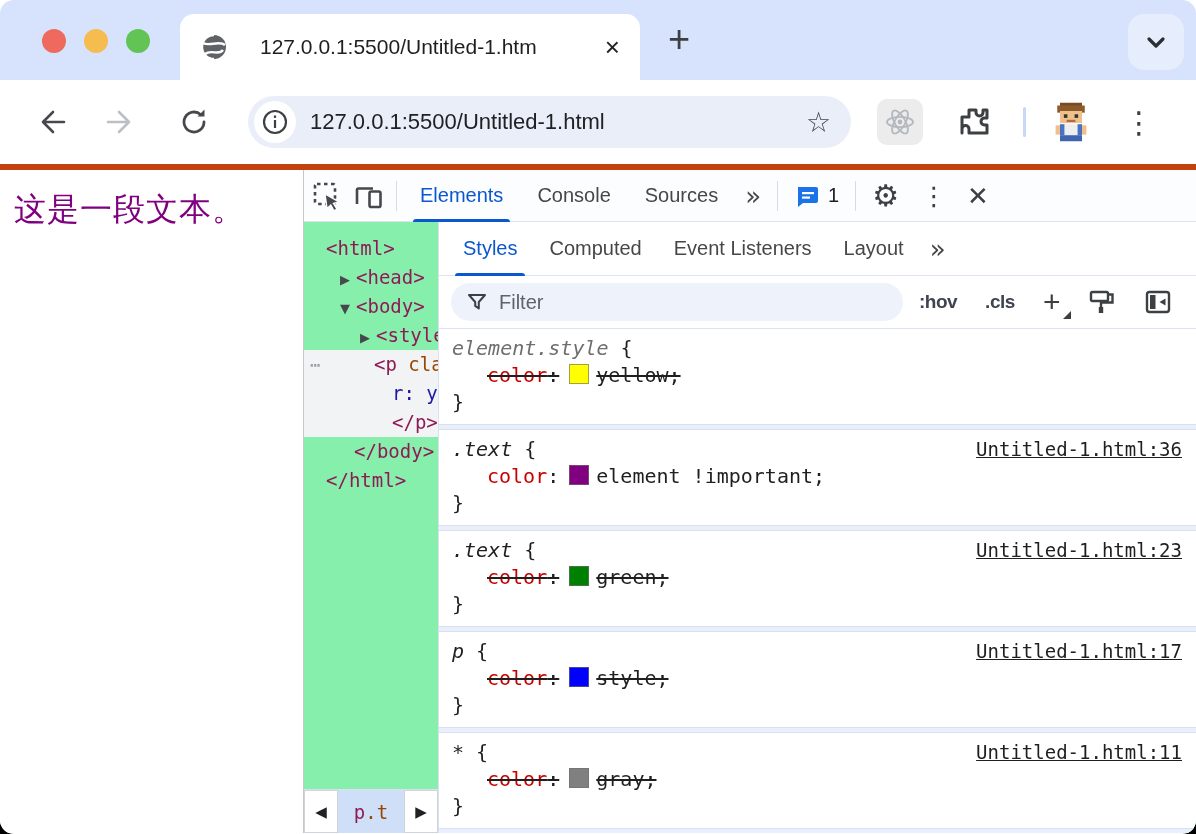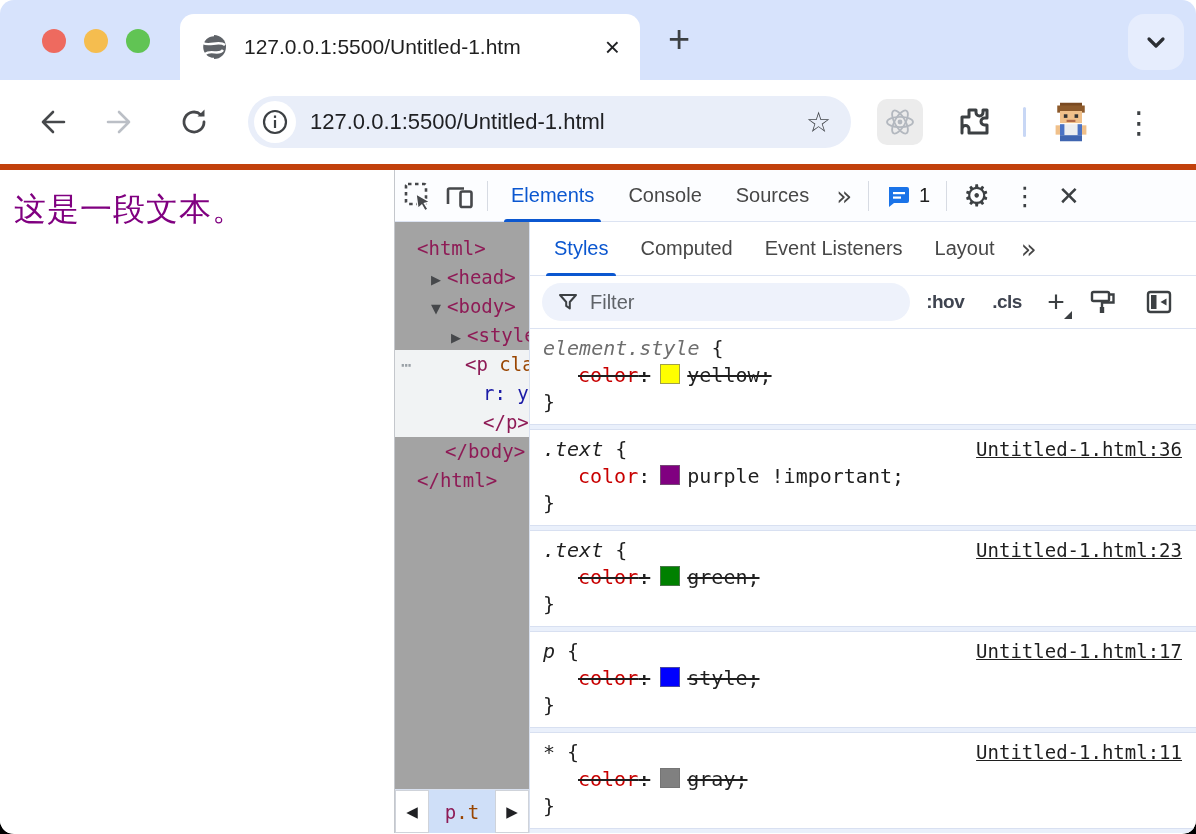--- a/index.html
+++ b/index.html
@@ -5,21 +5,21 @@
   * { margin:0; padding:0; box-sizing:border-box; }
   html,body { width:1196px; height:834px; }
   body { font-family:"Liberation Sans", sans-serif; background:linear-gradient(180deg,#ffffff 0 78%,#000 97%); }
   .window { position:relative; width:1196px; height:834px; border-radius:14px; overflow:hidden; background:#fff; }
 
   
   .tabstrip { position:relative; height:80px; background:#d7e3fc; }
   .lights { position:absolute; left:42px; top:29px; display:flex; gap:18px; }
   .light { width:24px; height:24px; border-radius:50%; }
   .light.red{ background:#ee6a5f; } .light.yellow{ background:#f5bd4f; } .light.green{ background:#61c454; }
-  .tab { position:absolute; left:180px; top:14px; width:460px; height:66px; background:#fff; border-radius:14px 14px 0 0; display:flex; align-items:center; padding:11px 20px; gap:16px; }
+  .tab { position:absolute; left:180px; top:14px; width:460px; height:66px; background:#fff; border-radius:14px 14px 0 0; display:flex; align-items:center; padding:11px 20px; gap:32px; }
   .tab-title { flex:1; font-size:21px; color:#1f1f1f; white-space:nowrap; overflow:hidden; }
   .tab-close { font-size:26px; color:#202124; line-height:1; cursor:default; }
   .newtab { position:absolute; left:668px; top:18px; font-size:38px; font-weight:300; color:#3c4043; }
   .tabsearch { position:absolute; left:1128px; top:14px; width:56px; height:56px; border-radius:16px; background:#e6edfd; display:flex; align-items:center; justify-content:center; }
 
   
   .toolbar { height:90px; background:#fff; border-bottom:6px solid #c2410c; display:flex; align-items:center; padding:0 20px; }
   .navbtn { width:48px; height:48px; display:flex; align-items:center; justify-content:center; }
   .back{ margin-left:8px; } .fwd{ margin-left:20px; } .reload{ margin-left:26px; }
   .omnibox { margin-left:30px; width:603px; height:52px; border-radius:26px; background:#e9eef9; display:flex; align-items:center; padding:0 10px 0 6px; }
@@ -31,21 +31,21 @@
   .tb-divider { width:3px; height:30px; background:#c8d7f5; margin-left:28px; border-radius:2px; }
   .avatar { margin-left:22px; width:46px; height:46px; border-radius:50%; display:flex; align-items:center; justify-content:center; }
   .kebab { margin-left:30px; font-family:"DejaVu Sans",sans-serif; font-size:30px; color:#3c4043; }
 
   
   .content { display:flex; height:calc(100% - 171px); }
   .page { flex:1; position:relative; background:#fff; }
   .page-text { position:absolute; left:14px; top:18px; font-size:32px; letter-spacing:1px; font-family:"DejaVu Sans",sans-serif; }
 
   
-  .devtools { width:802px; border-left:1px solid #c4c7cc; display:flex; flex-direction:column; background:#a3a3a3; }
+  .devtools { width:893px; border-left:1px solid #c4c7cc; display:flex; flex-direction:column; background:#86efac; }
   .dt-topbar { height:52px; flex:0 0 52px; display:flex; align-items:center; border-bottom:1px solid #dce3f2; background:#fcfdff; padding:0 6px 0 2px; }
   .iconbtn { display:flex; align-items:center; justify-content:center; width:42px; height:44px; }
   .v-div { width:1px; height:30px; background:#d7dbe3; margin:0 6px; }
   .dt-tab { position:relative; height:52px; display:flex; align-items:center; padding:0 17px; font-size:20px; color:#474747; }
   .dt-tab.active { color:#0b57d0; }
   .dt-tab.active::after { content:""; position:absolute; left:10px; right:10px; bottom:0; height:3px; background:#0b57d0; border-radius:3px 3px 0 0; }
   .more-tabs { font-size:26px; color:#474747; padding:0 10px; font-family:"DejaVu Sans",sans-serif; }
   .issues { display:flex; align-items:center; gap:8px; padding:0 10px; }
   .issues-count { font-size:20px; color:#1f1f1f; }
   .uni { font-family:"DejaVu Sans",sans-serif; }
@@ -308,21 +308,21 @@
               <div class="decl-line"><span class="prop">color</span><span>:</span><span class="swatch" style="background: rgb(255, 255, 0);"></span><span>yellow;</span></div>
               <div>}</div>
             </div>
             <div class="rule-sep"></div>
 
             <div class="rule">
               <div class="sel-line">
                   <span><span class="sel">.text</span> <span>{</span></span>
                   <span class="src-link">Untitled-1.html:36</span>
                 </div>
-              <div class="decl-line"><span class="prop">color</span><span>:</span><span class="swatch" style="background: rgb(128, 0, 128);"></span><span>purple !important;</span></div>
+              <div class="decl-line"><span class="prop">color</span><span>:</span><span class="swatch" style="background: rgb(128, 0, 128);"></span><span>element !important;</span></div>
               <div>}</div>
             </div>
             <div class="rule-sep"></div>
 
             <div class="rule struck">
               <div class="sel-line">
                   <span><span class="sel">.text</span> <span>{</span></span>
                   <span class="src-link">Untitled-1.html:23</span>
                 </div>
               <div class="decl-line"><span class="prop">color</span><span>:</span><span class="swatch" style="background: rgb(0, 128, 0);"></span><span>green;</span></div>

